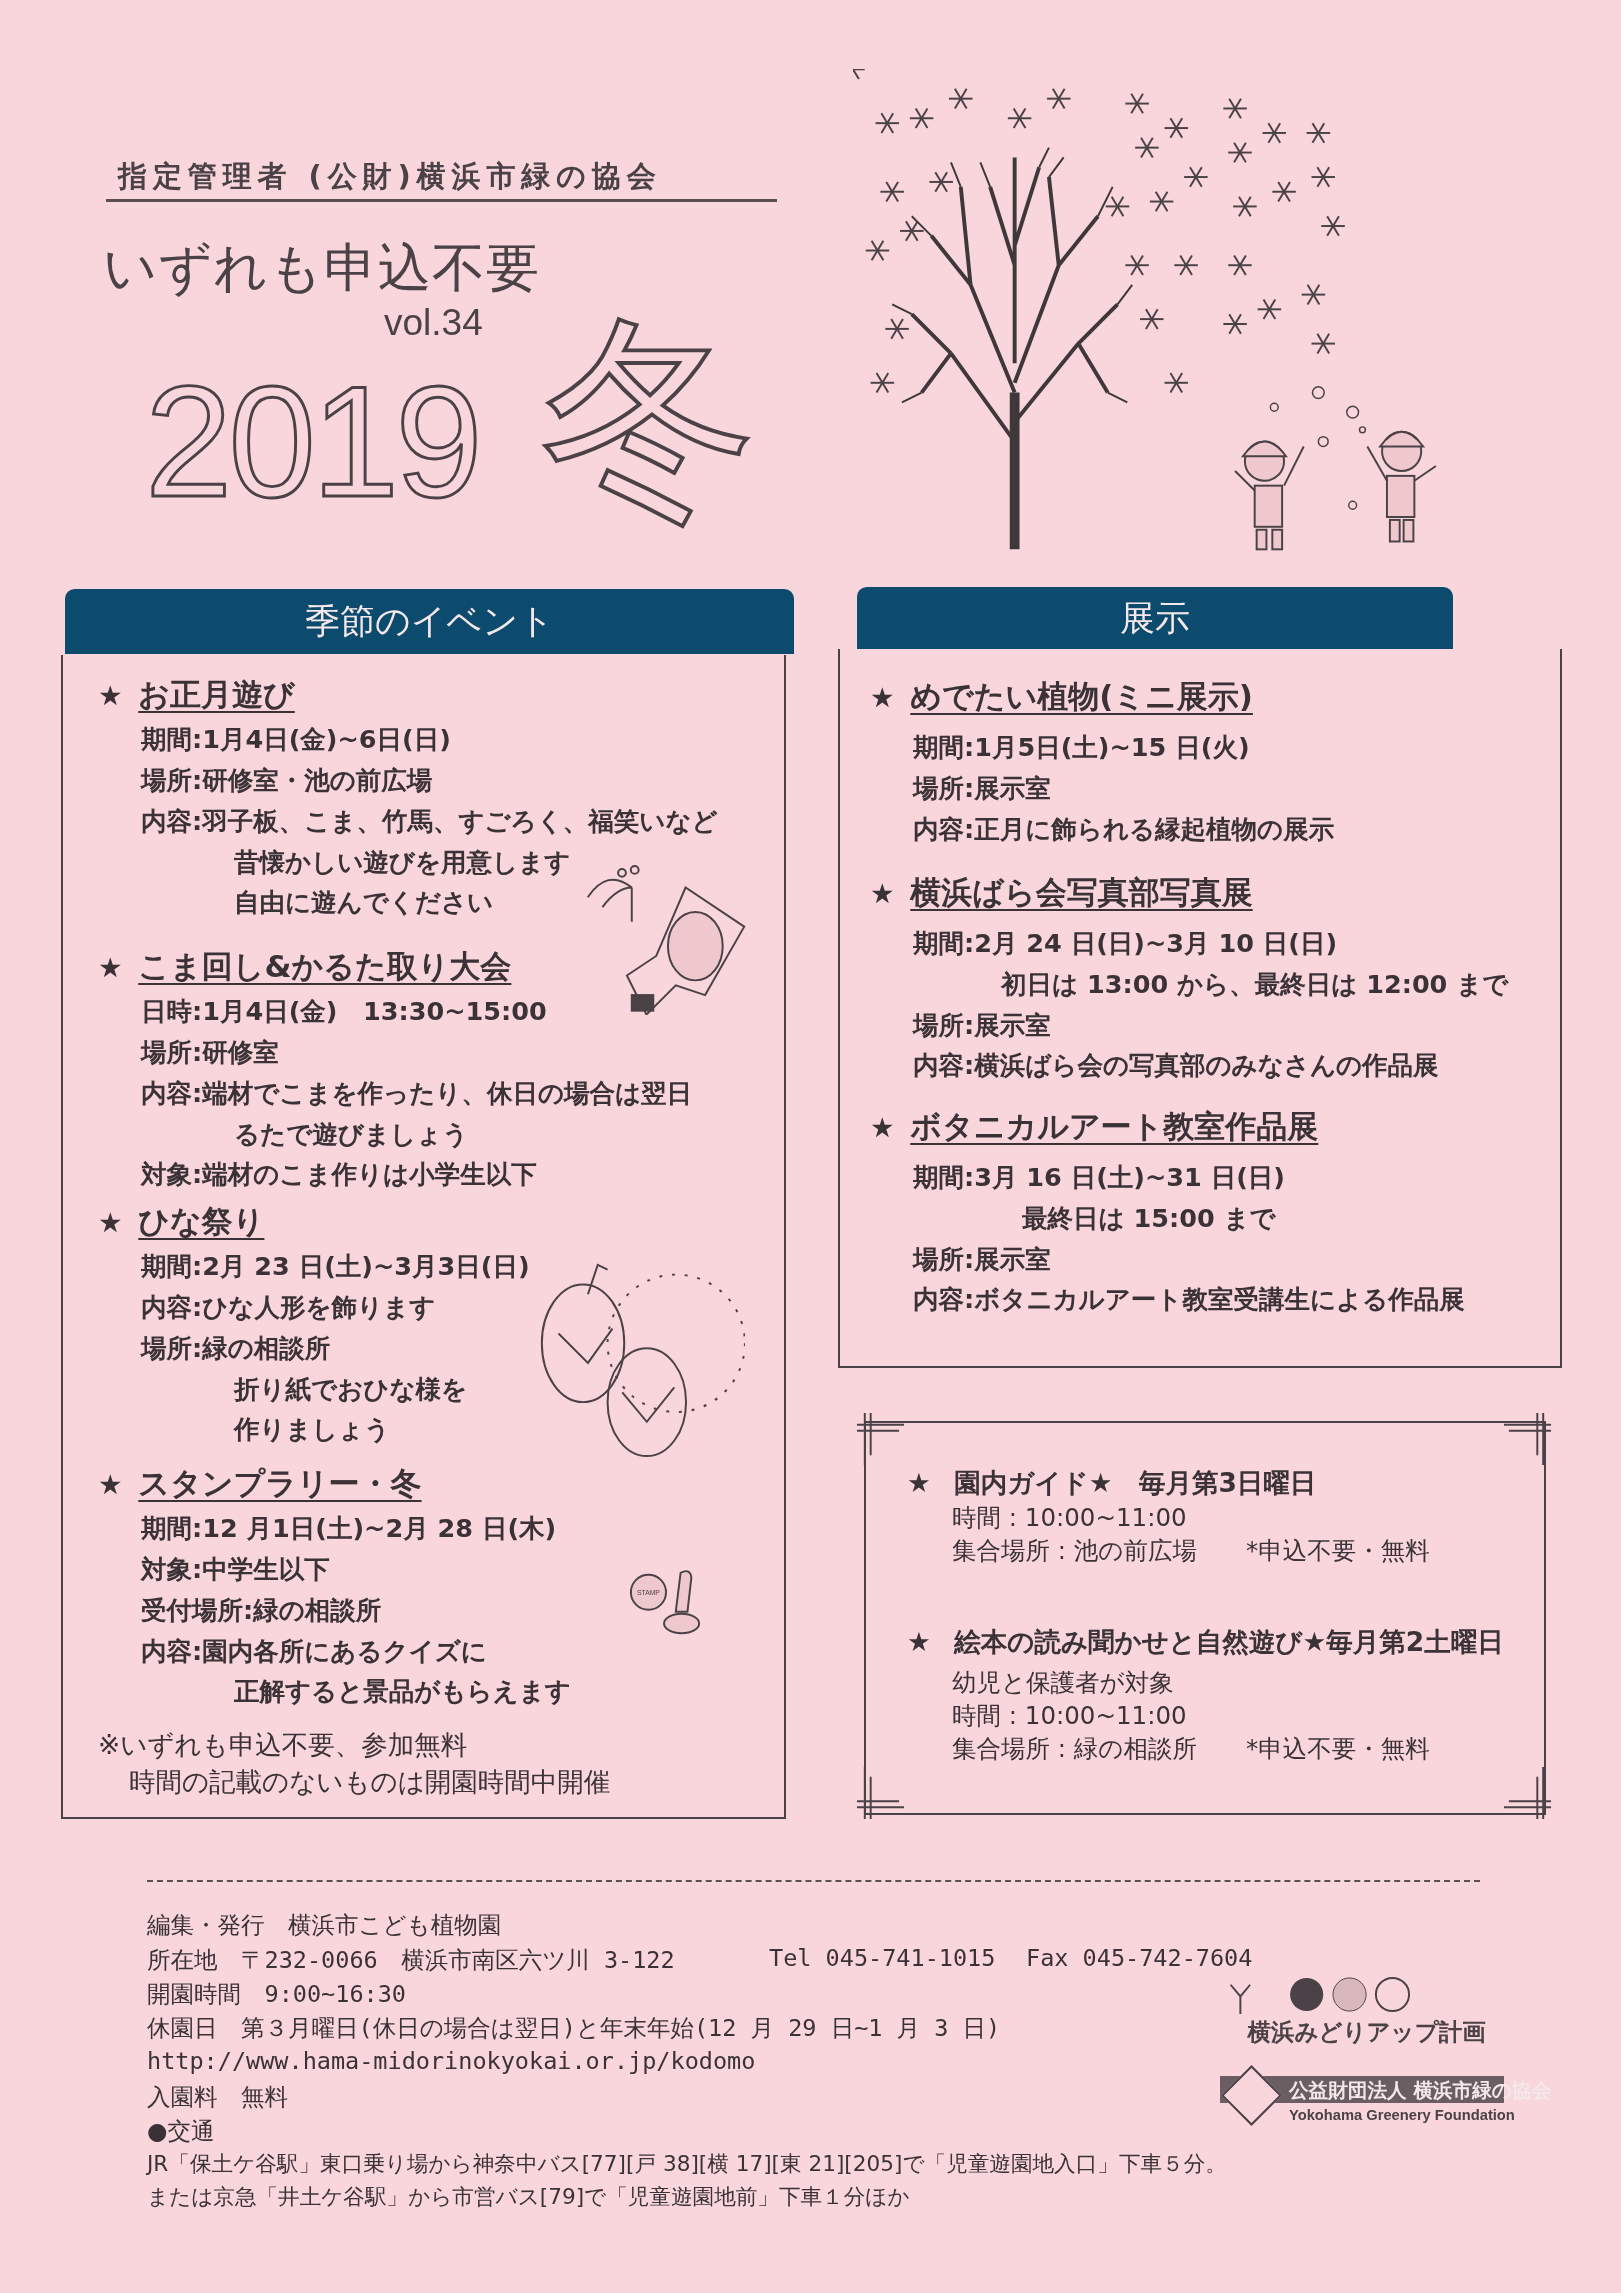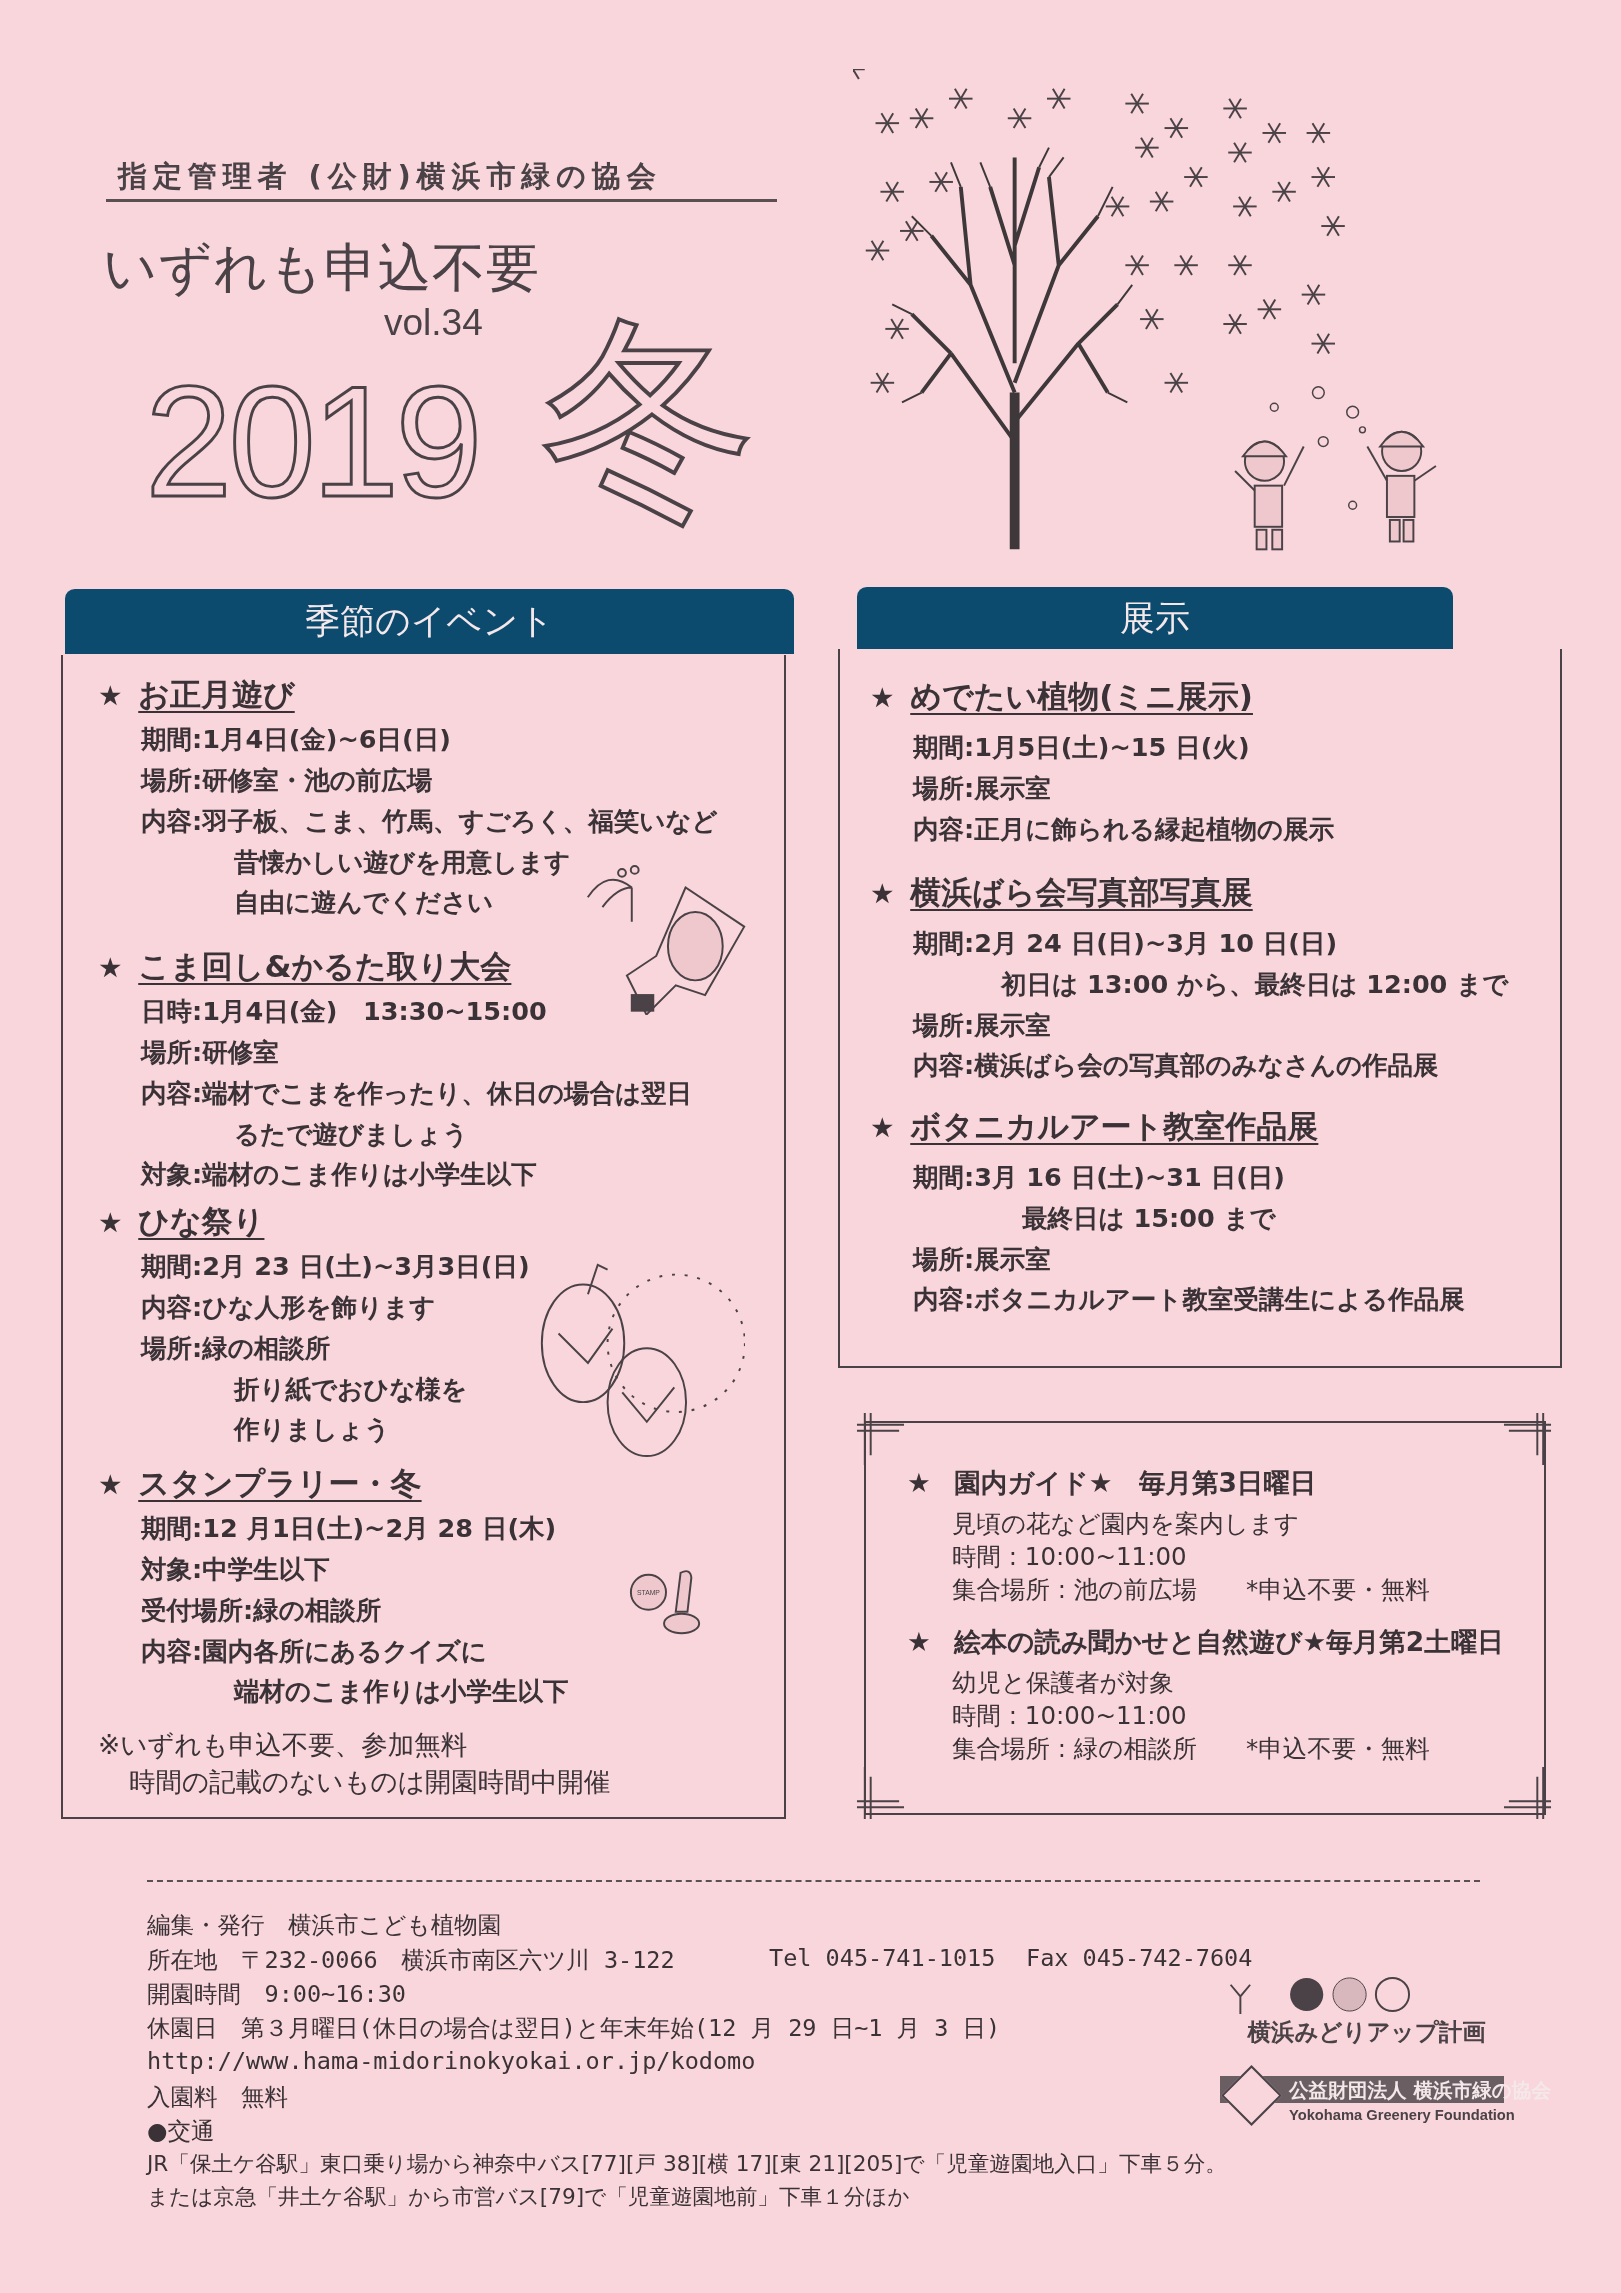--- a/index.html
+++ b/index.html
@@ -177,21 +177,21 @@
     <path d="M30 80 L60 110 L85 75 M95 140 L120 170 L148 135"></path>
   </g>
 </svg>
 
 <div class="ev" style="left:98px;top:1463px;">
   <div class="ev-title"><span class="star">★</span><span class="txt">スタンプラリー・冬</span></div>
   <div class="ev-line indent1">期間:12 月1日(土)~2月 28 日(木)</div>
   <div class="ev-line indent1">対象:中学生以下</div>
   <div class="ev-line indent1">受付場所:緑の相談所</div>
   <div class="ev-line indent1">内容:園内各所にあるクイズに</div>
-  <div class="ev-line indent2">端材のこま作りは小学生以下</div>
+  <div class="ev-line indent2">正解すると景品がもらえます</div>
 </div>
 
 <svg class="abs" style="left:627px;top:1563px;width:78px;height:78px;" viewBox="0 0 80 80">
   <g stroke="#4a4246" stroke-width="2" fill="#efc8ce">
     <circle cx="22" cy="30" r="18"></circle>
     <path d="M55 10 Q65 5 66 15 L62 50 L50 50 Z"></path>
     <ellipse cx="56" cy="62" rx="18" ry="10"></ellipse>
   </g>
   <text x="22" y="33" font-size="7" text-anchor="middle" fill="#4a4246" font-family="Liberation Sans, sans-serif">STAMP</text>
 </svg>
@@ -232,21 +232,20 @@
   <g stroke="#4a4246" stroke-width="2" fill="none">
     <path d="M2 14 L50 14 M2 20 L45 20 M10 2 L10 55 M16 2 L16 45"></path>
     <path d="M710 14 L662 14 M710 20 L667 20 M702 2 L702 55 M696 2 L696 45"></path>
     <path d="M2 404 L50 404 M2 398 L45 398 M10 416 L10 363 M16 416 L16 373"></path>
     <path d="M710 404 L662 404 M710 398 L667 398 M702 416 L702 363 M696 416 L696 373"></path>
   </g>
 </svg>
 
 <div class="abs" style="left:907px;top:1465px;">
   <div class="g-title"><span style="margin-right:23.5px">★</span><span>園内ガイド★　毎月第3日曜日</span></div>
-  <div class="g-line" style="padding-left:45px;margin-top:5.9px">見頃の花など園内を案内します</div>
   <div class="g-line" style="padding-left:45px">時間 : 10:00~11:00</div>
   <div class="g-line" style="padding-left:45px">集合場所 : 池の前広場　　*申込不要・無料</div>
 </div>
 
 <div class="abs" style="left:907px;top:1624px;">
   <div class="g-title"><span style="margin-right:23.5px">★</span><span>絵本の読み聞かせと自然遊び★毎月第2土曜日</span></div>
   <div class="g-line" style="padding-left:45px;margin-top:5.9px">幼児と保護者が対象</div>
   <div class="g-line" style="padding-left:45px">時間 : 10:00~11:00</div>
   <div class="g-line" style="padding-left:45px">集合場所 : 緑の相談所　　*申込不要・無料</div>
 </div>

